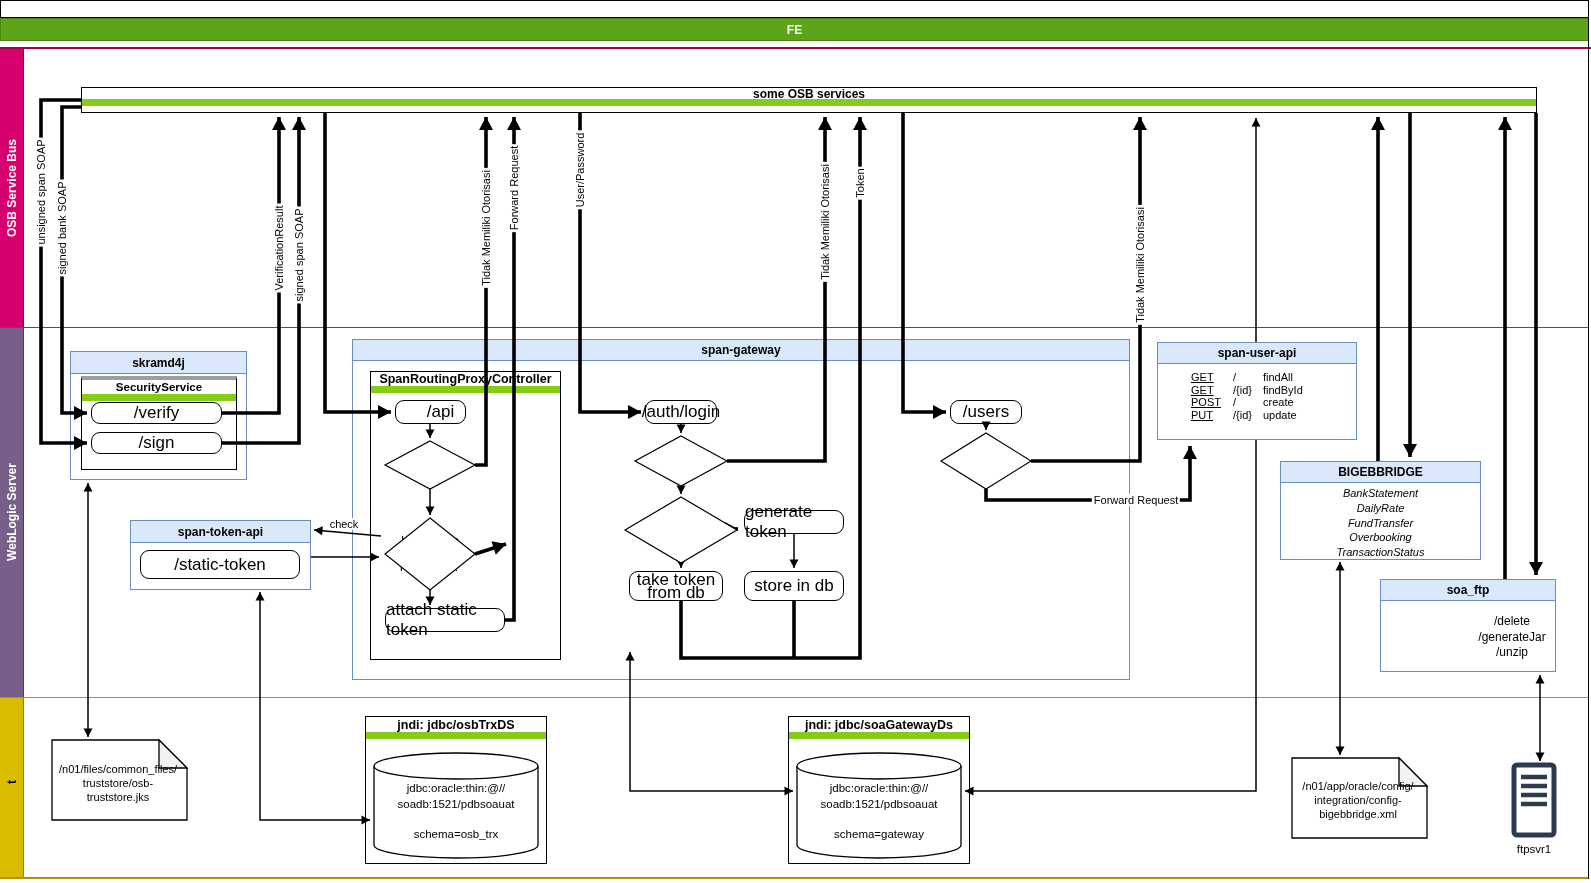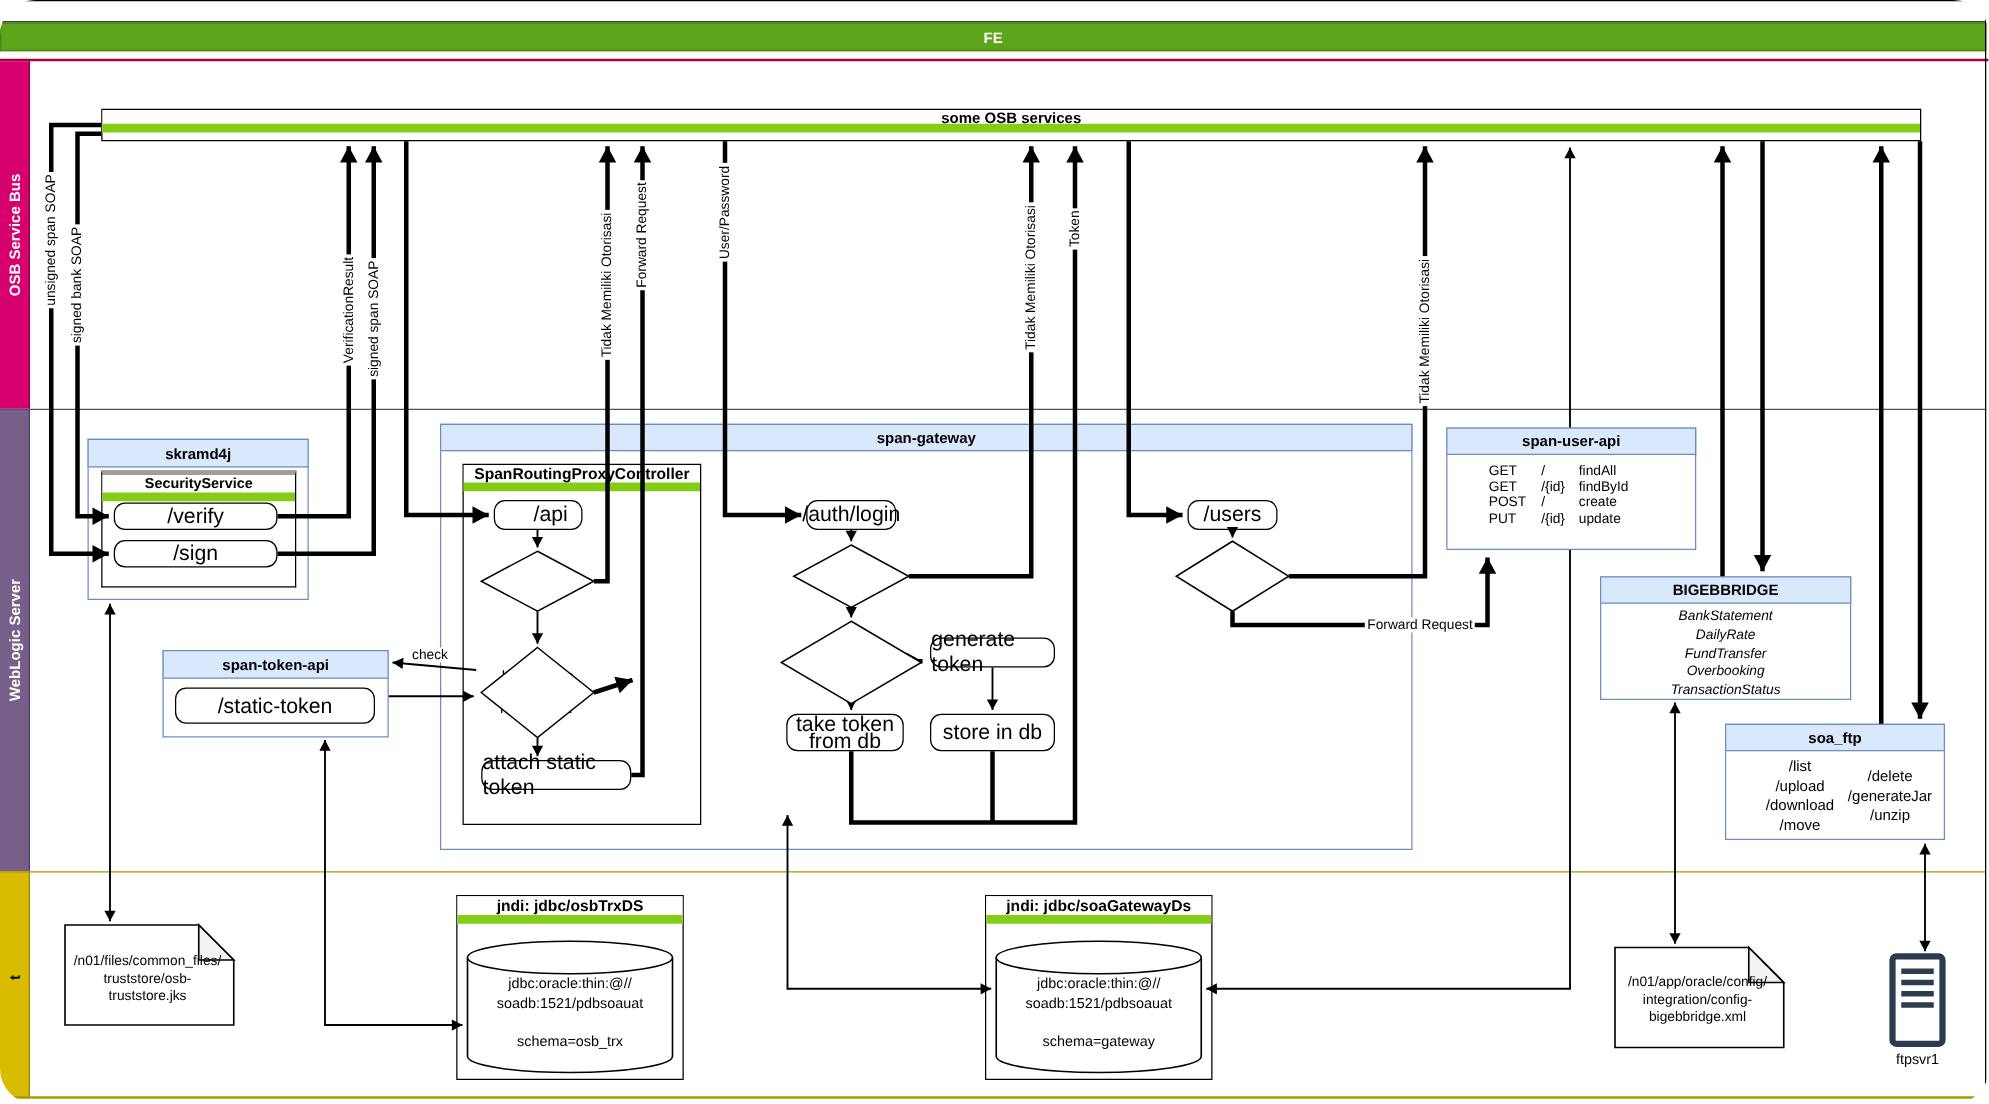--- a/index.html
+++ b/index.html
@@ -1,37 +1,37 @@
 <!DOCTYPE html>
 <html><head>
 <meta charset="utf-8">
 <style>
   html,body{margin:0;padding:0;background:#fff;font-family:"Liberation Sans",sans-serif;}
-  #canvas{position:relative;width:1591px;height:883px;background:#fff;overflow:hidden;border-radius:28px;}
+  #canvas{position:relative;width:1591px;height:883px;background:#fff;overflow:hidden;}
   .abs{position:absolute;box-sizing:border-box;}
   .box{position:absolute;box-sizing:border-box;background:#fff;border:1px solid #000;}
   .bbox{position:absolute;box-sizing:border-box;background:#fff;border:1px solid #6c8ebf;}
   .bhead{position:absolute;box-sizing:border-box;background:#dae8fc;border:1px solid #6c8ebf;
          font-weight:bold;font-size:12px;display:flex;align-items:center;justify-content:center;}
   .whead{position:absolute;box-sizing:border-box;background:#fff;border-bottom:7px solid #84cc16;
          font-weight:bold;font-size:12px;display:flex;align-items:center;justify-content:center;}
   .rr{position:absolute;box-sizing:border-box;background:#fff;border:1px solid #000;border-radius:9px;
       display:flex;align-items:center;justify-content:center;font-size:17px;}
   .dtext{position:absolute;transform:translate(-50%,-50%);text-align:center;font-size:12px;
          line-height:13px;white-space:pre-line;}
   .vlab{position:absolute;transform:translate(-50%,-50%) rotate(-90deg);font-size:11px;background:#fff;
         white-space:nowrap;padding:0 2px;line-height:12px;}
   .hlab{position:absolute;transform:translate(-50%,-50%);font-size:11px;background:#fff;white-space:nowrap;padding:0 2px;}
   .ctext{position:absolute;transform:translate(-50%,-50%);text-align:center;font-size:11.5px;
          line-height:15px;white-space:pre-line;}
   .lanelab{position:absolute;transform:translate(-50%,-50%) rotate(-90deg);font-size:12px;font-weight:bold;
            color:#fff;white-space:nowrap;}
   .svglayer{position:absolute;left:0;top:0;pointer-events:none;}
   .rowline{display:flex;font-size:11px;line-height:12.5px;padding-left:34px;}
-  .rowline .m{width:42px;} .rowline .p{width:30px;}
+  .rowline .m{width:42px;text-decoration:underline;} .rowline .p{width:30px;}
   .svc{font-size:11px;line-height:14.8px;text-align:center;}
   .ftpcol{position:absolute;text-align:center;font-size:12px;line-height:15.5px;}
 </style>
 </head>
 <body>
 
 <div id="canvas">
 
   <div class="abs" style="left:0;top:0;width:1589px;height:18px;background:#fff;border:1px solid #000;"></div>
   <div class="abs" style="left:0;top:18px;width:1589px;height:23px;background:#5da41a;border:1px solid #4a8512;display:flex;align-items:center;justify-content:center;">
@@ -136,24 +136,20 @@
     <div class="svc">DailyRate</div>
     <div class="svc">FundTransfer</div>
     <div class="svc">Overbooking</div>
     <div class="svc">TransactionStatus</div>
   </div>
 
   <div class="bbox" style="left:1380px;top:579px;width:176px;height:93px;"></div>
   <div class="bhead" style="left:1380px;top:579px;width:176px;height:22px;">
     <span>soa_ftp</span>
   </div>
-  <div class="ftpcol" style="left:1390px;top:606px;width:100px;white-space:pre-line;">/list
-/upload
-/download
-/move</div>
   <div class="ftpcol" style="left:1462px;top:614px;width:100px;white-space:pre-line;">/delete
 /generateJar
 /unzip</div>
 
   <div class="box" style="left:365px;top:716px;width:182px;height:148px;">
     <div class="whead" style="left:0;top:0;width:100%;height:22px;font-size:12.5px;">jndi: jdbc/osbTrxDS</div>
   </div>
   <div class="box" style="left:788px;top:716px;width:182px;height:148px;">
     <div class="whead" style="left:0;top:0;width:100%;height:22px;font-size:12.5px;">jndi: jdbc/soaGatewayDs</div>
   </div>

